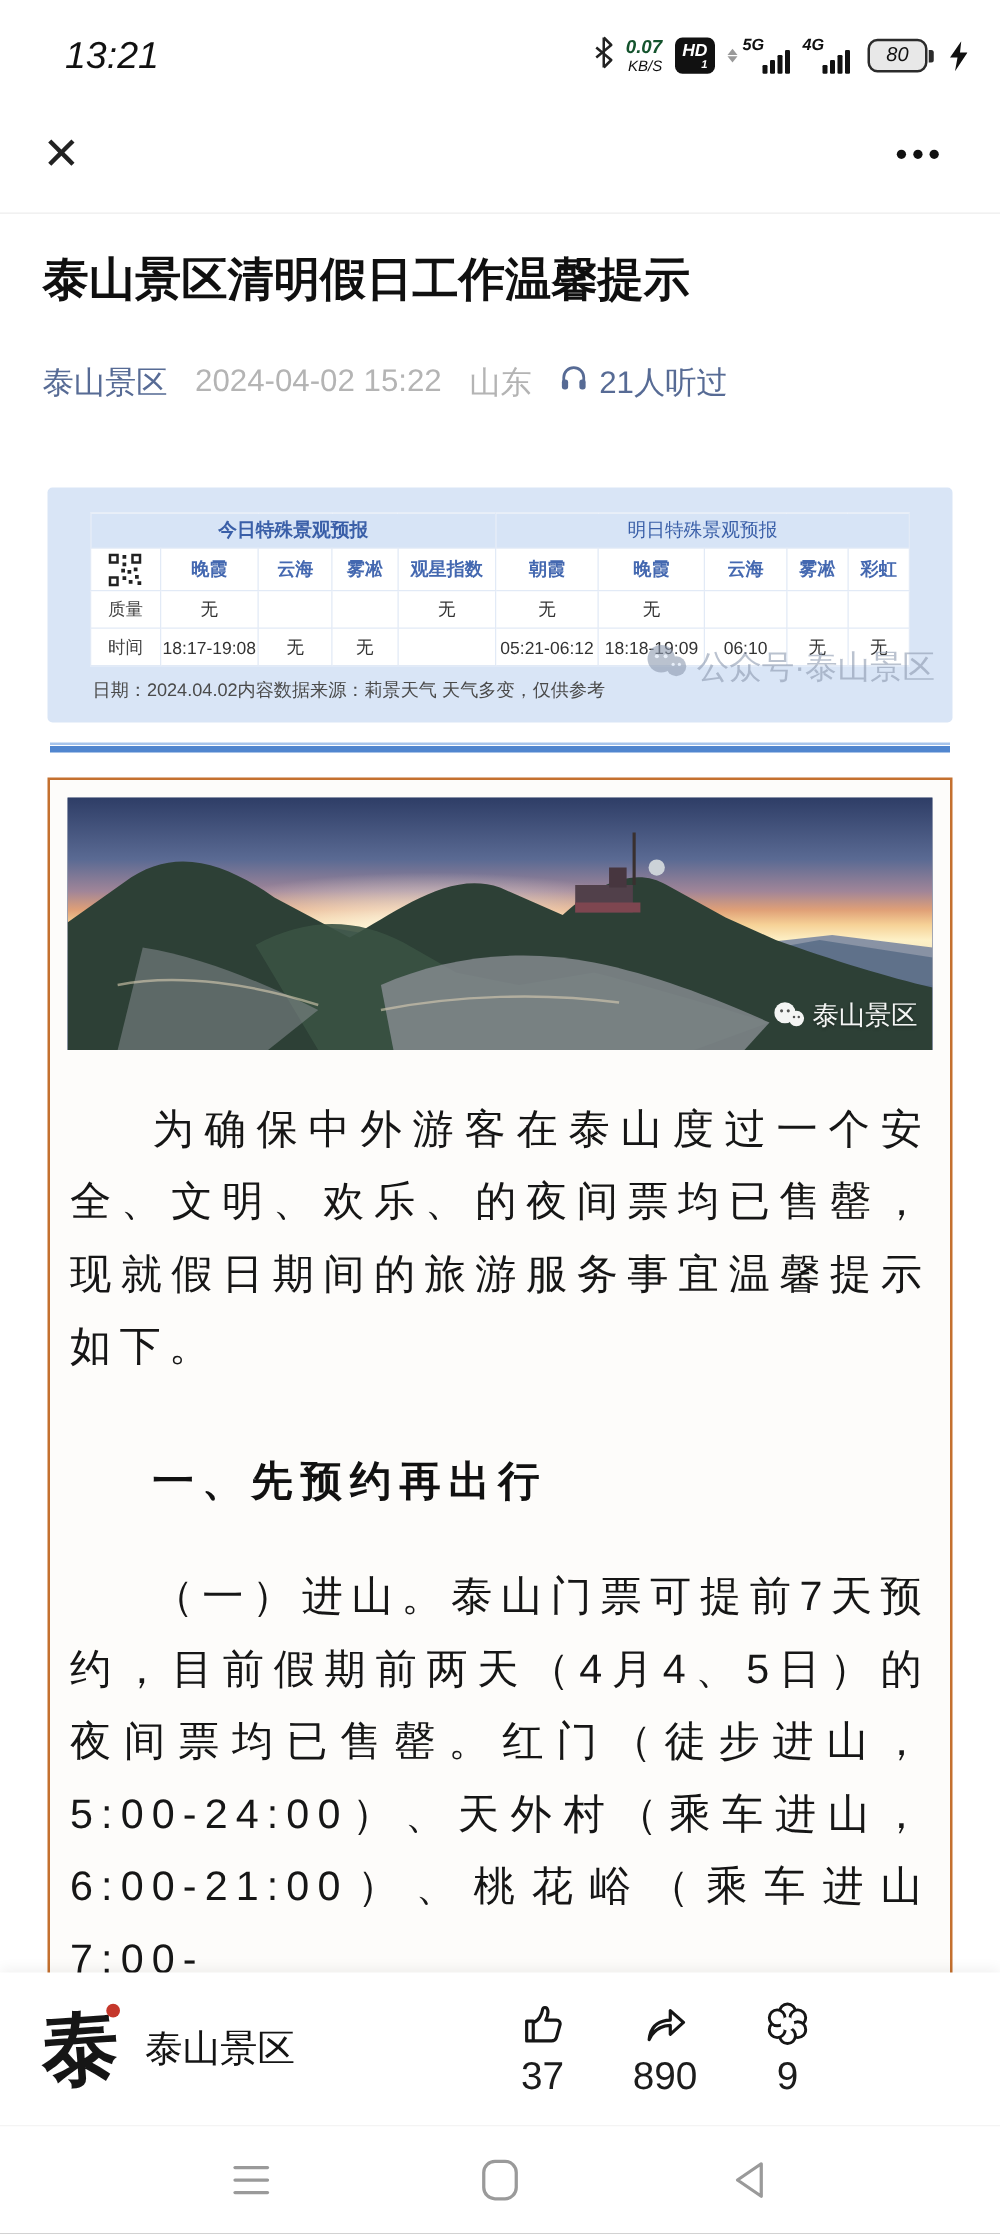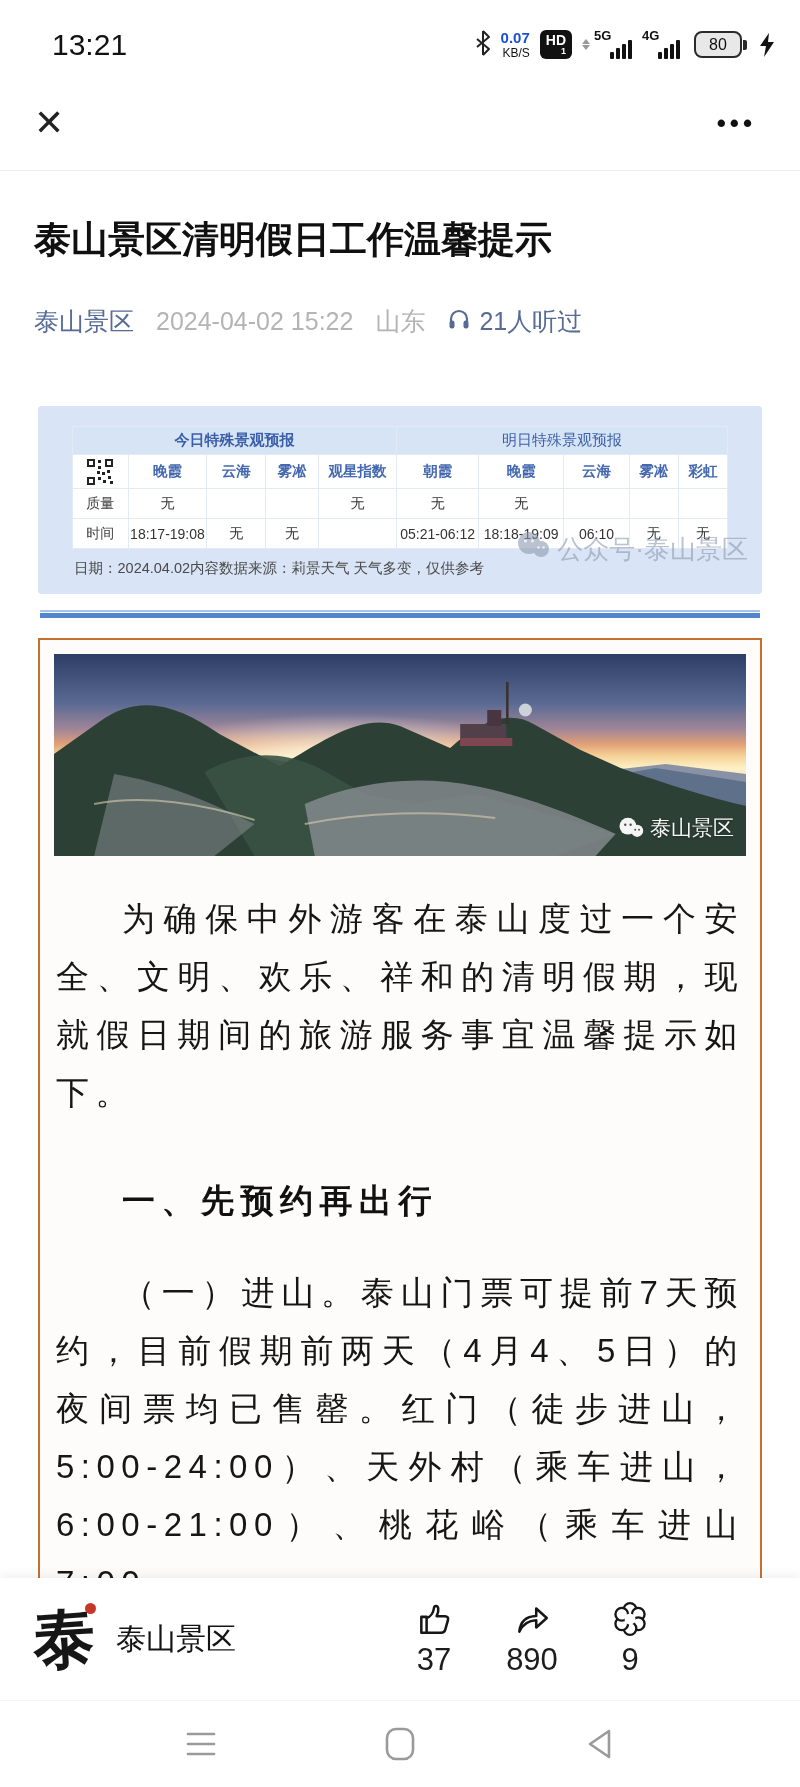--- a/index.html
+++ b/index.html
@@ -1,24 +1,24 @@
 <!DOCTYPE html>
 <html><head>
 <meta charset="utf-8">
 <style>
   html,body{margin:0;padding:0;background:#444;}
   *{box-sizing:border-box;font-family:"Liberation Sans","DejaVu Sans",sans-serif;}
   .screen{position:relative;width:800px;height:1787px;margin:0 auto;background:#fff;overflow:hidden;}
 
   
-  .status-bar{height:75px;display:flex;align-items:center;justify-content:space-between;padding:14px 26px 0 52px;}
+  .status-bar{height:75px;display:flex;align-items:center;justify-content:space-between;padding:14px 26px 0 52px;font-style:italic;}
   .sb-time{font-size:30px;color:#111;}
   .sb-right{display:flex;align-items:center;gap:10px;}
   .speed{display:flex;flex-direction:column;align-items:flex-end;line-height:1;}
-  .speed .v{font-size:15px;color:#1d4ed8;font-weight:700;}
+  .speed .v{font-size:15px;color:#14532d;font-weight:700;}
   .speed .u{font-size:12px;color:#111;margin-top:2px;}
   .hd{background:#111;color:#fff;border-radius:6px;padding:3px 6px;font-size:14px;font-weight:700;display:flex;align-items:flex-end;line-height:1;flex-direction:column;}
   .hd .sub{font-size:9px;margin-left:1px;}
   .arrows{display:flex;flex-direction:column;gap:1px;margin-right:-6px;}
   .arrows i{width:0;height:0;border-left:4px solid transparent;border-right:4px solid transparent;display:block;}
   .arrows .up{border-bottom:5px solid #999;}
   .arrows .dn{border-top:5px solid #999;}
   .sig{position:relative;width:38px;height:32px;}
   .sig-label{position:absolute;left:0;top:0;font-size:13px;font-weight:700;color:#111;line-height:1;}
   .bars{position:absolute;right:0;bottom:2px;display:flex;align-items:flex-end;gap:2px;}
@@ -27,21 +27,21 @@
   .battery:after{content:"";position:absolute;right:-7px;top:7px;width:4px;height:10px;background:#2b2b2b;border-radius:0 2px 2px 0;}
   .bolt{margin-left:8px;display:flex;}
 
   
   .titlebar{height:95px;display:flex;align-items:center;justify-content:space-between;padding:0 44px 0 34px;}
   .close-x{font-size:36px;color:#222;font-weight:400;cursor:pointer;line-height:1;}
   .more-dots{font-size:26px;color:#111;font-weight:700;letter-spacing:4px;cursor:pointer;line-height:1;}
   .hdr-divider{height:1px;background:#ededed;}
 
   
-  .article-title{margin:44px 34px 0;font-size:37px;line-height:50px;font-weight:700;color:#101010;}
+  .article-title{margin:28px 34px 0;font-size:37px;line-height:50px;font-weight:700;color:#101010;}
   .byline{margin:40px 34px 0;display:flex;align-items:center;gap:22px;font-size:25px;}
   .byline .author{color:#576b95;}
   .byline .meta{color:#b4b4b4;}
   .byline .listen{display:flex;align-items:center;gap:8px;color:#576b95;}
 
   
   .weather-panel{position:relative;margin:68px 38px 0;background:#d9e5f6;border-radius:4px;padding:20px 0 16px;}
   .wtable{width:656px;margin:0 auto;border-collapse:collapse;background:#fff;table-layout:fixed;}
   .wtable td{border:1px solid #e2eaf6;text-align:center;vertical-align:middle;font-size:14px;color:#333;padding:0;height:30px;overflow:hidden;white-space:nowrap;}
   .wtable .grp td{background:#d7e4f6;color:#3a5fa8;font-size:15px;height:28px;}
@@ -291,21 +291,21 @@
               <circle cx="25" cy="18" r="8" fill="#ffffff"></circle>
               <circle cx="9.5" cy="10" r="1.6" fill="#555"></circle>
               <circle cx="16.5" cy="10" r="1.6" fill="#555"></circle>
               <circle cx="22.5" cy="16.5" r="1.3" fill="#555"></circle>
               <circle cx="27.5" cy="16.5" r="1.3" fill="#555"></circle>
             </svg>
         </span>
         <span>泰山景区</span>
       </div>
     </div>
-    <p class="body-p">为确保中外游客在泰山度过一个安全、文明、欢乐、祥和的清明假期，现就假日期间的旅游服务事宜温馨提示如下。</p>
+    <p class="body-p">为确保中外游客在泰山度过一个安全、文明、欢乐、的夜间票均已售罄，现就假日期间的旅游服务事宜温馨提示如下。</p>
     <h2 class="body-h">一、先预约再出行</h2>
     <p class="body-p">（一）进山。泰山门票可提前7天预约，目前假期前两天（4月4、5日）的夜间票均已售罄。红门（徒步进山，5:00-24:00）、天外村（乘车进山，6:00-21:00）、桃花峪（乘车进山7:00-</p>
   </div>
 
   <div class="action-bar">
     <div class="account">
       <span class="logo">
         <span class="ch">泰</span>
         <i class="seal"></i>
       </span>

